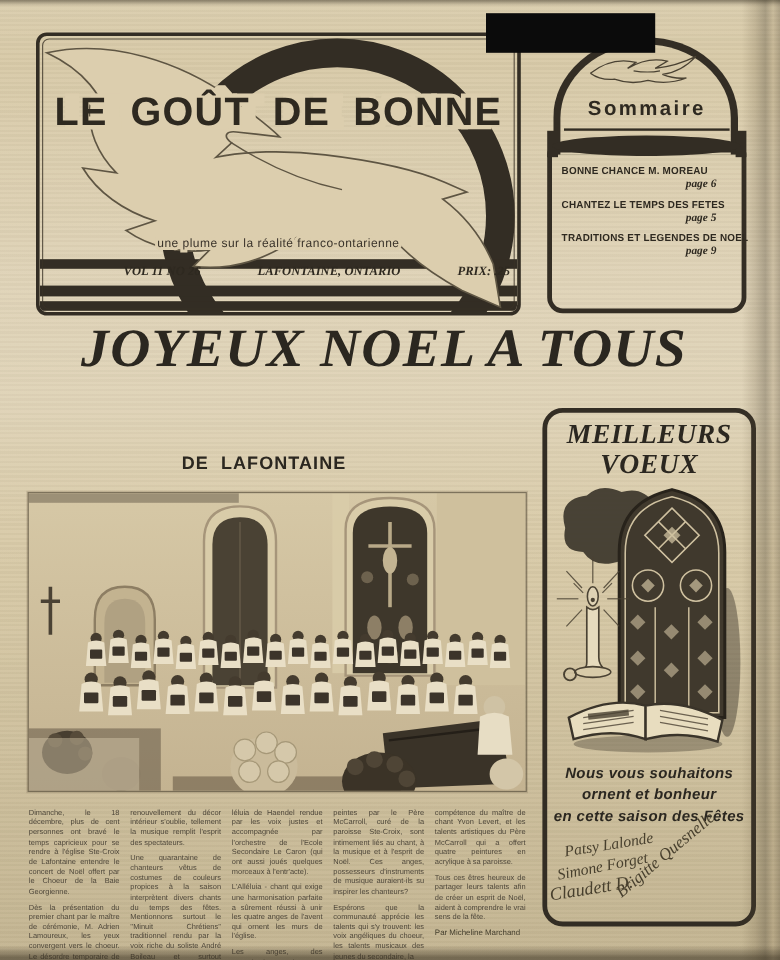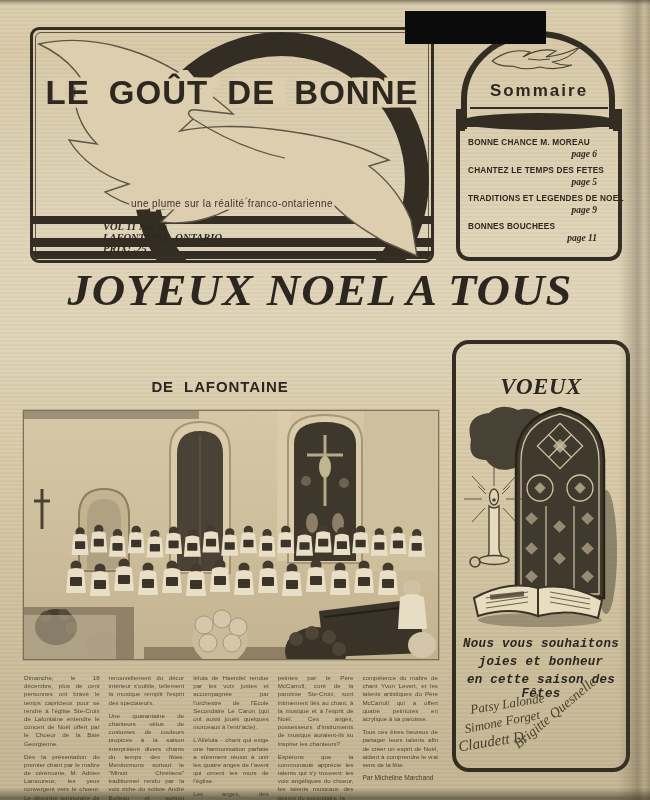--- a/index.html
+++ b/index.html
@@ -21,21 +21,21 @@
   
   .masthead{left:30px;top:27px;width:404px;height:236px;border:3px solid #332d24;border-radius:9px;overflow:hidden;box-sizing:border-box;}
   .masthead::after{content:"";position:absolute;inset:2px;border:1px solid rgba(58,50,38,.75);border-radius:6px;pointer-events:none;}
   .mast-svg{position:absolute;left:0;top:0;}
   .knock{position:relative;}
   .knock::before{content:attr(data-text);position:absolute;left:0;top:0;width:100%;color:transparent;-webkit-text-stroke:7px #dcceae;z-index:-1;}
   .mast-title{left:0;top:44px;width:100%;text-align:center;font-weight:800;font-size:33px;letter-spacing:1px;word-spacing:9px;color:#2e2920;z-index:3;}
   .mast-tagline{left:0;top:130px;width:100%;text-align:center;font-size:10px;letter-spacing:.4px;color:#3a332a;z-index:3;}
   .mast-tagline::before{-webkit-text-stroke:5px #dcceae;}
   .mast-infobar{left:70px;right:6px;top:191px;display:flex;justify-content:space-between;z-index:3;
-    font-family:"Liberation Serif",serif;font-style:italic;font-weight:bold;font-size:10.5px;color:#2e2920;flex-direction:column;}
+    font-family:"Liberation Serif",serif;font-style:italic;font-weight:bold;font-size:10.5px;color:#2e2920;}
   
   .redaction{left:405px;top:11px;width:141px;height:33px;background:#0b0b0b;z-index:6;}
   
   .sommaire{left:456px;top:31px;width:166px;height:230px;}
   .som-arch{position:absolute;left:5px;top:0;width:154px;height:98px;box-sizing:border-box;border:6px solid #332d24;border-bottom:none;border-radius:80px 80px 0 0 / 70px 70px 0 0;}
   .som-bird{position:absolute;left:32px;top:8px;}
   .som-title{position:absolute;left:0;top:50px;width:100%;text-align:center;font-weight:800;font-size:17px;letter-spacing:2px;color:#2e2920;z-index:2;}
   .som-rule{position:absolute;left:14px;right:14px;top:76px;height:2px;background:#332d24;z-index:2;}
   .som-lens{position:absolute;left:4px;top:82px;width:157px;height:17px;background:#332d24;border-radius:50%;z-index:3;}
   .som-tab{position:absolute;top:78px;width:9px;height:22px;background:#332d24;z-index:2;}
@@ -53,21 +53,21 @@
   .columns{left:24px;top:674px;width:414px;height:122px;display:flex;gap:9px;
     font-size:6.2px;line-height:1.32;color:#4e473a;text-align:justify;}
   .columns .col{flex:1;}
   .columns p{margin:0 0 5px 0;}
   .byline{font-size:6.6px;margin-top:5px;color:#46402f;}
   
   .voeux{left:452px;top:340px;width:178px;height:432px;box-sizing:border-box;border:4px solid #332d24;border-radius:17px;}
   .vx-title{position:absolute;left:0;width:100%;text-align:center;font-family:"Liberation Serif",serif;font-weight:bold;font-style:italic;font-size:23px;letter-spacing:.5px;color:#2b2720;}
   .vx-t1{top:5px;} .vx-t2{top:30px;}
   .vx-svg{position:absolute;left:0;top:58px;}
-  .vx-msg{position:absolute;left:0;width:100%;text-align:center;font-family:Liberation Mono, monospace;font-weight:bold;font-style:italic;font-size:12.5px;color:#2b2720;letter-spacing:.3px;}
+  .vx-msg{position:absolute;left:0;width:100%;text-align:center;font-family:Liberation Sans, sans-serif;font-weight:bold;font-style:italic;font-size:12.5px;color:#2b2720;letter-spacing:.3px;}
   .vx-m1{top:293px;} .vx-m2{top:311px;} .vx-m3{top:329px;}
   .sig{position:absolute;font-family:"Liberation Serif",serif;font-style:italic;color:#473f2d;white-space:nowrap;}
   .sig1{left:14px;top:352px;font-size:13px;transform:rotate(-9deg);}
   .sig2{left:8px;top:370px;font-size:13px;transform:rotate(-11deg);}
   .sig3{left:2px;top:389px;font-size:15px;transform:rotate(-9deg);}
   .sig4{left:60px;top:394px;font-size:14px;transform:rotate(-40deg);transform-origin:left center;}
 </style>
 </head>
 <body>
 
@@ -115,24 +115,20 @@
         <div class="som-page">page 6</div>
       </div>
       <div>
         <div class="som-label">CHANTEZ LE TEMPS DES FETES</div>
         <div class="som-page">page 5</div>
       </div>
       <div>
         <div class="som-label">TRADITIONS ET LEGENDES DE NOEL</div>
         <div class="som-page">page 9</div>
       </div>
-      <div>
-        <div class="som-label">BONNES BOUCHEES</div>
-        <div class="som-page">page 11</div>
-      </div>
     </div>
   </div>
 
   <div class="abs headline">JOYEUX NOEL A TOUS</div>
   <div class="abs art-title l2">DE LAFONTAINE</div>
 
   <svg class="abs photo" width="414" height="248" viewBox="0 0 414 248">
     <defs>
       <linearGradient id="phbg" x1="0" y1="0" x2="0" y2="1">
         <stop offset="0" stop-color="#d6c8a6"></stop>
@@ -263,20 +259,21 @@
       <p>Espérons que la communauté apprécie les talents qui s'y trouvent: les voix angéliques du choeur, les talents musicaux des jeunes du secondaire, la</p>
     </div>
     <div class="col">
       <p>compétence du maître de chant Yvon Levert, et les talents artistiques du Père McCarroll qui a offert quatre peintures en acrylique à sa paroisse.</p>
       <p>Tous ces êtres heureux de partager leurs talents afin de créer un esprit de Noël, aident à comprendre le vrai sens de la fête.</p>
       <p class="byline">Par Micheline Marchand</p>
     </div>
   </div>
 
   <div class="abs voeux">
+    <div class="vx-title vx-t1">MEILLEURS</div>
     <div class="vx-title vx-t2">VOEUX</div>
     <svg class="vx-svg" width="170" height="232" viewBox="0 0 170 232">
 
       <path d="M15,38 Q8,14 33,11 Q44,0 62,8 Q80,3 89,18 Q102,22 97,38 Q105,52 89,58 Q81,71 62,65 Q40,73 30,58 Q11,58 15,38 Z" fill="#3c362b" opacity=".92"></path>
       <ellipse cx="150" cy="150" rx="11" ry="62" fill="#3c362b" opacity=".45"></ellipse>
 
       <g>
         <path d="M60,196 L60,58 Q60,16 104,6 Q148,16 148,58 L148,196 Z" fill="#40392d" stroke="#28231b" stroke-width="2.5"></path>
         <path d="M65,192 L65,59 Q65,21 104,12 Q143,21 143,59 L143,192 Z" fill="none" stroke="#cfc1a0" stroke-width="1.3"></path>
         <g transform="translate(104,44) rotate(45)" stroke="#cfc1a0" stroke-width="1.3" fill="none">
@@ -332,21 +329,21 @@
             <line x1="30" y1="201" x2="72" y2="195"></line>
           <line x1="30" y1="206" x2="72" y2="200"></line>
           <line x1="94" y1="190" x2="134" y2="197"></line>
             <line x1="94" y1="195" x2="134" y2="202"></line>
           <line x1="94" y1="200" x2="134" y2="207"></line>
         </g>
         <rect x="34" y="191" width="34" height="5" fill="#4a4233" opacity=".8" transform="rotate(-6 51 193)"></rect>
       </g>
     </svg>
     <div class="vx-msg vx-m1">Nous vous souhaitons</div>
-    <div class="vx-msg vx-m2">joies et bonheur</div>
+    <div class="vx-msg vx-m2">ornent et bonheur</div>
     <div class="vx-msg vx-m3">en cette saison des Fêtes</div>
     <span class="sig sig1">Patsy Lalonde</span>
     <span class="sig sig2">Simone Forget</span>
     <span class="sig sig3">Claudett D.</span>
     <span class="sig sig4">Brigitte Quesnelle</span>
   </div>
 
   <div class="abs edge-right"></div>
   <div class="abs edge-bottom"></div>
   <div class="abs edge-top"></div>

